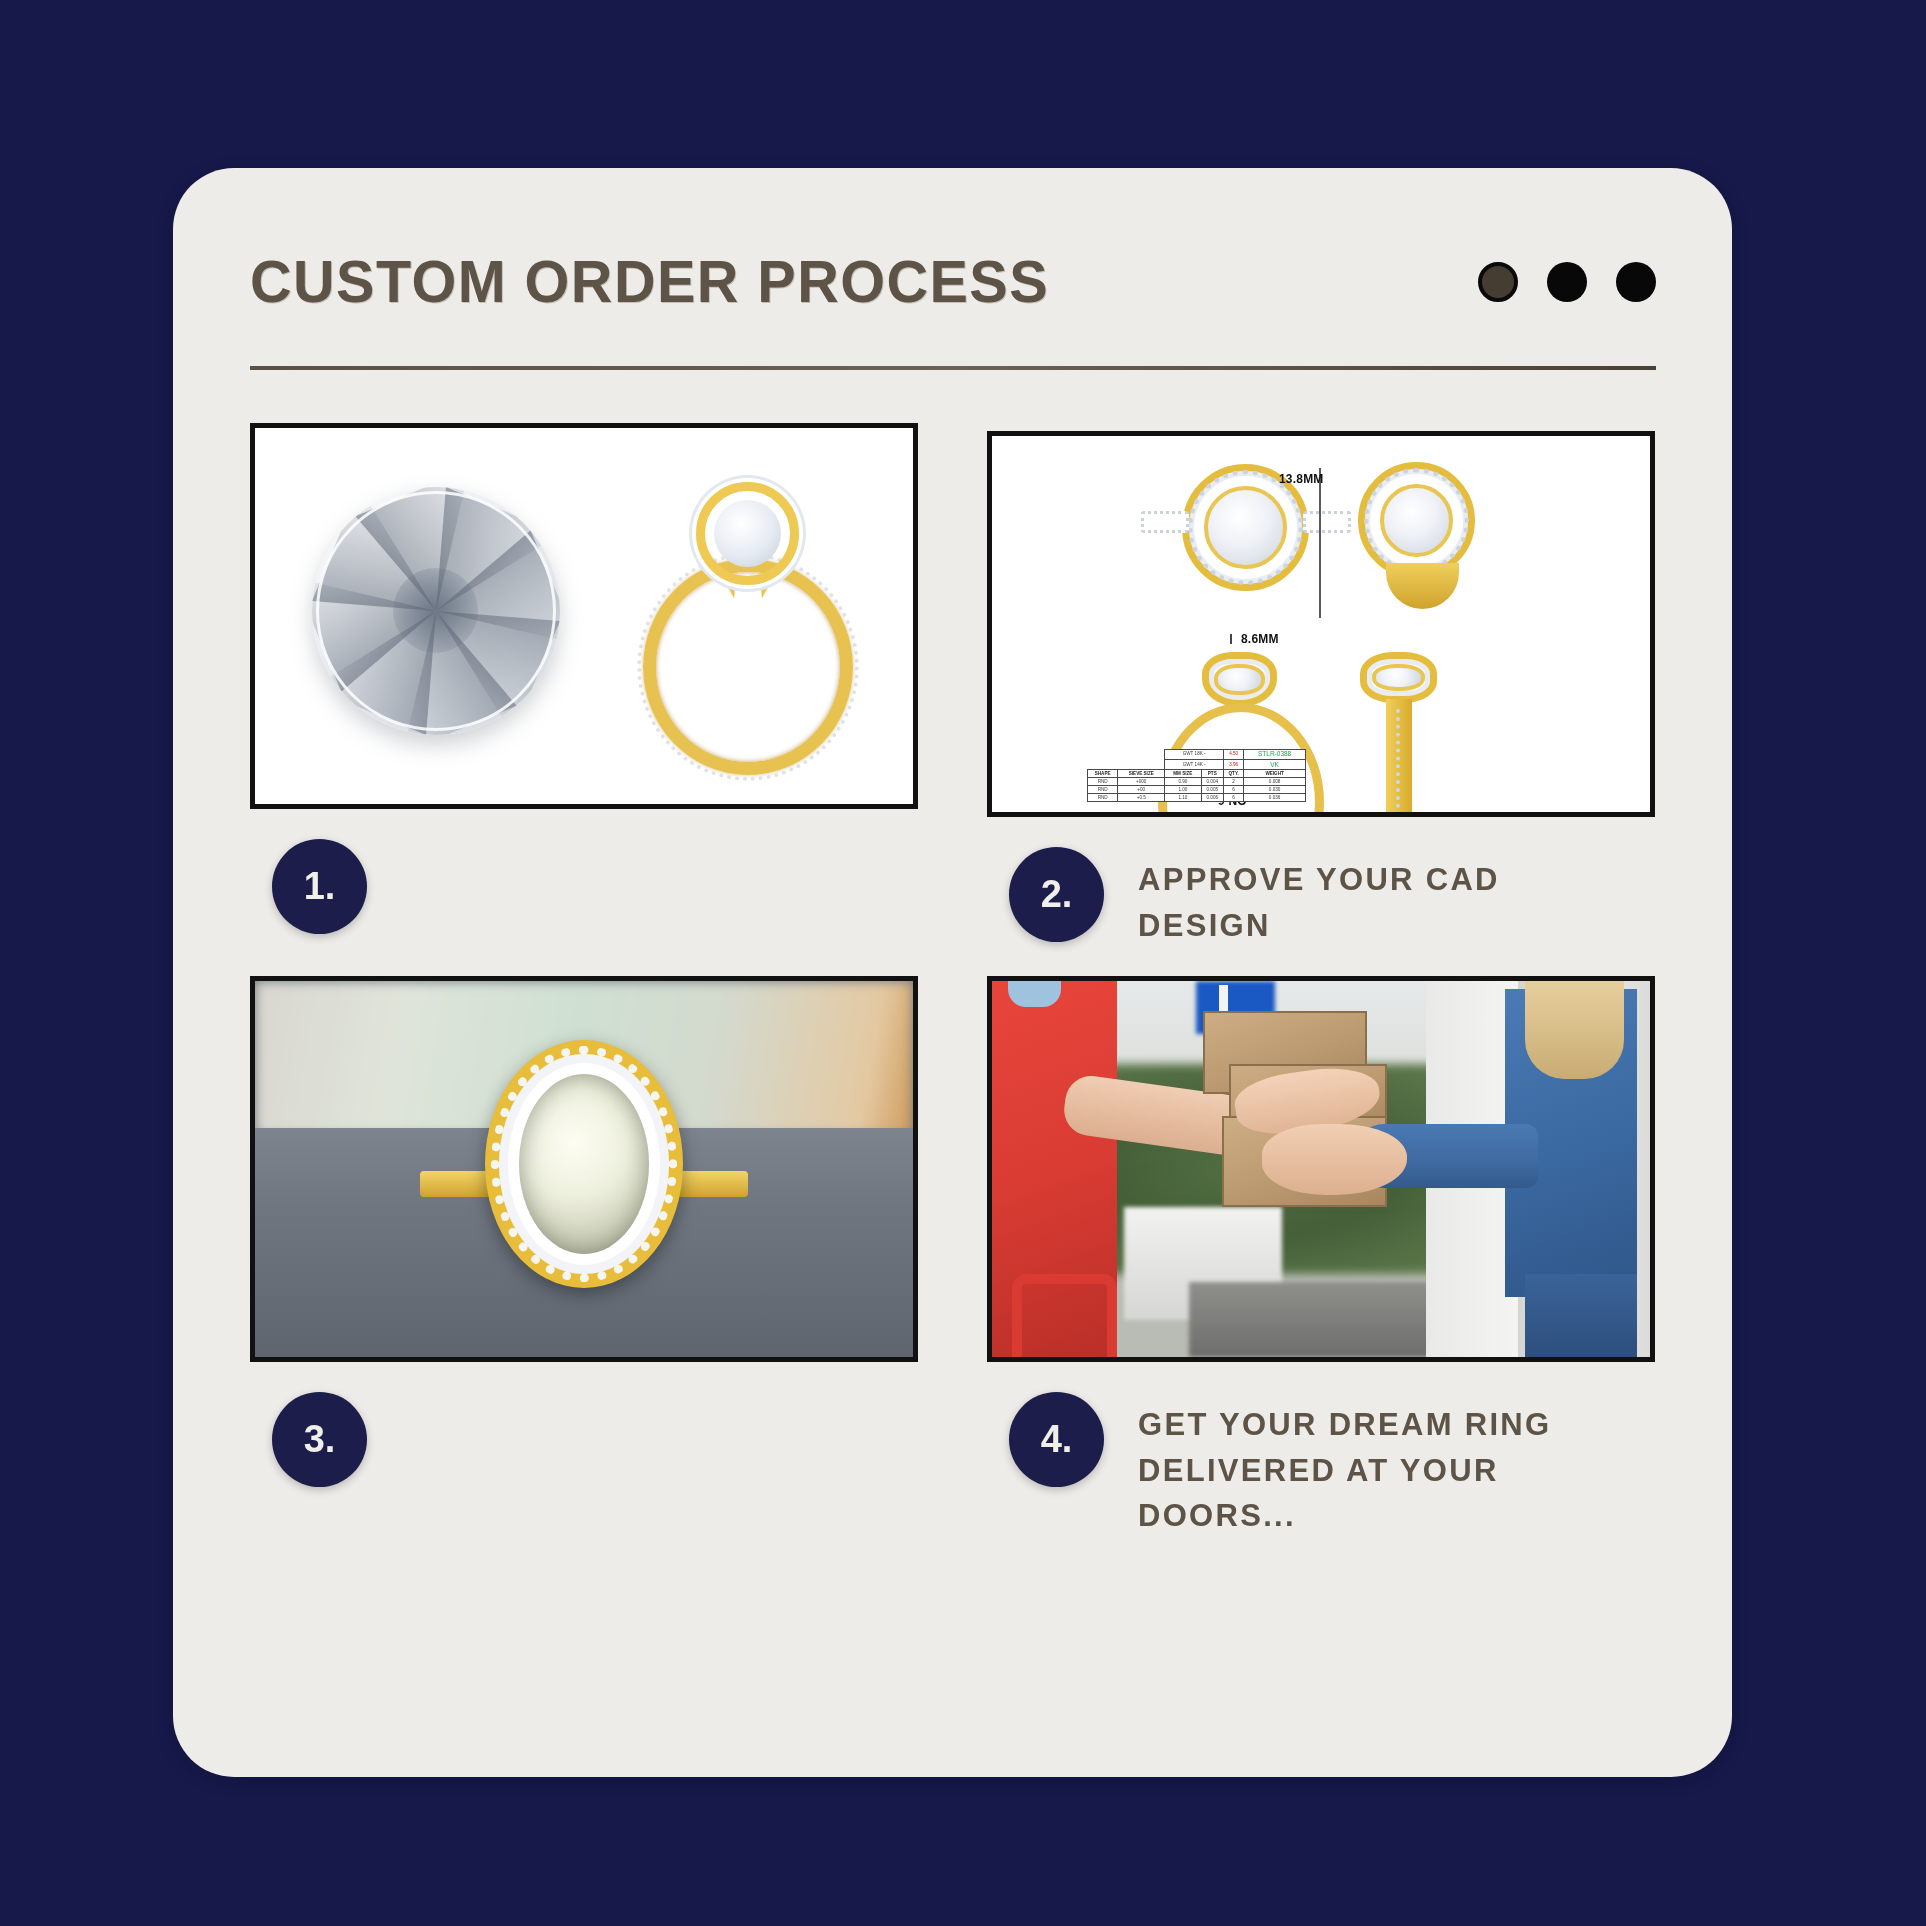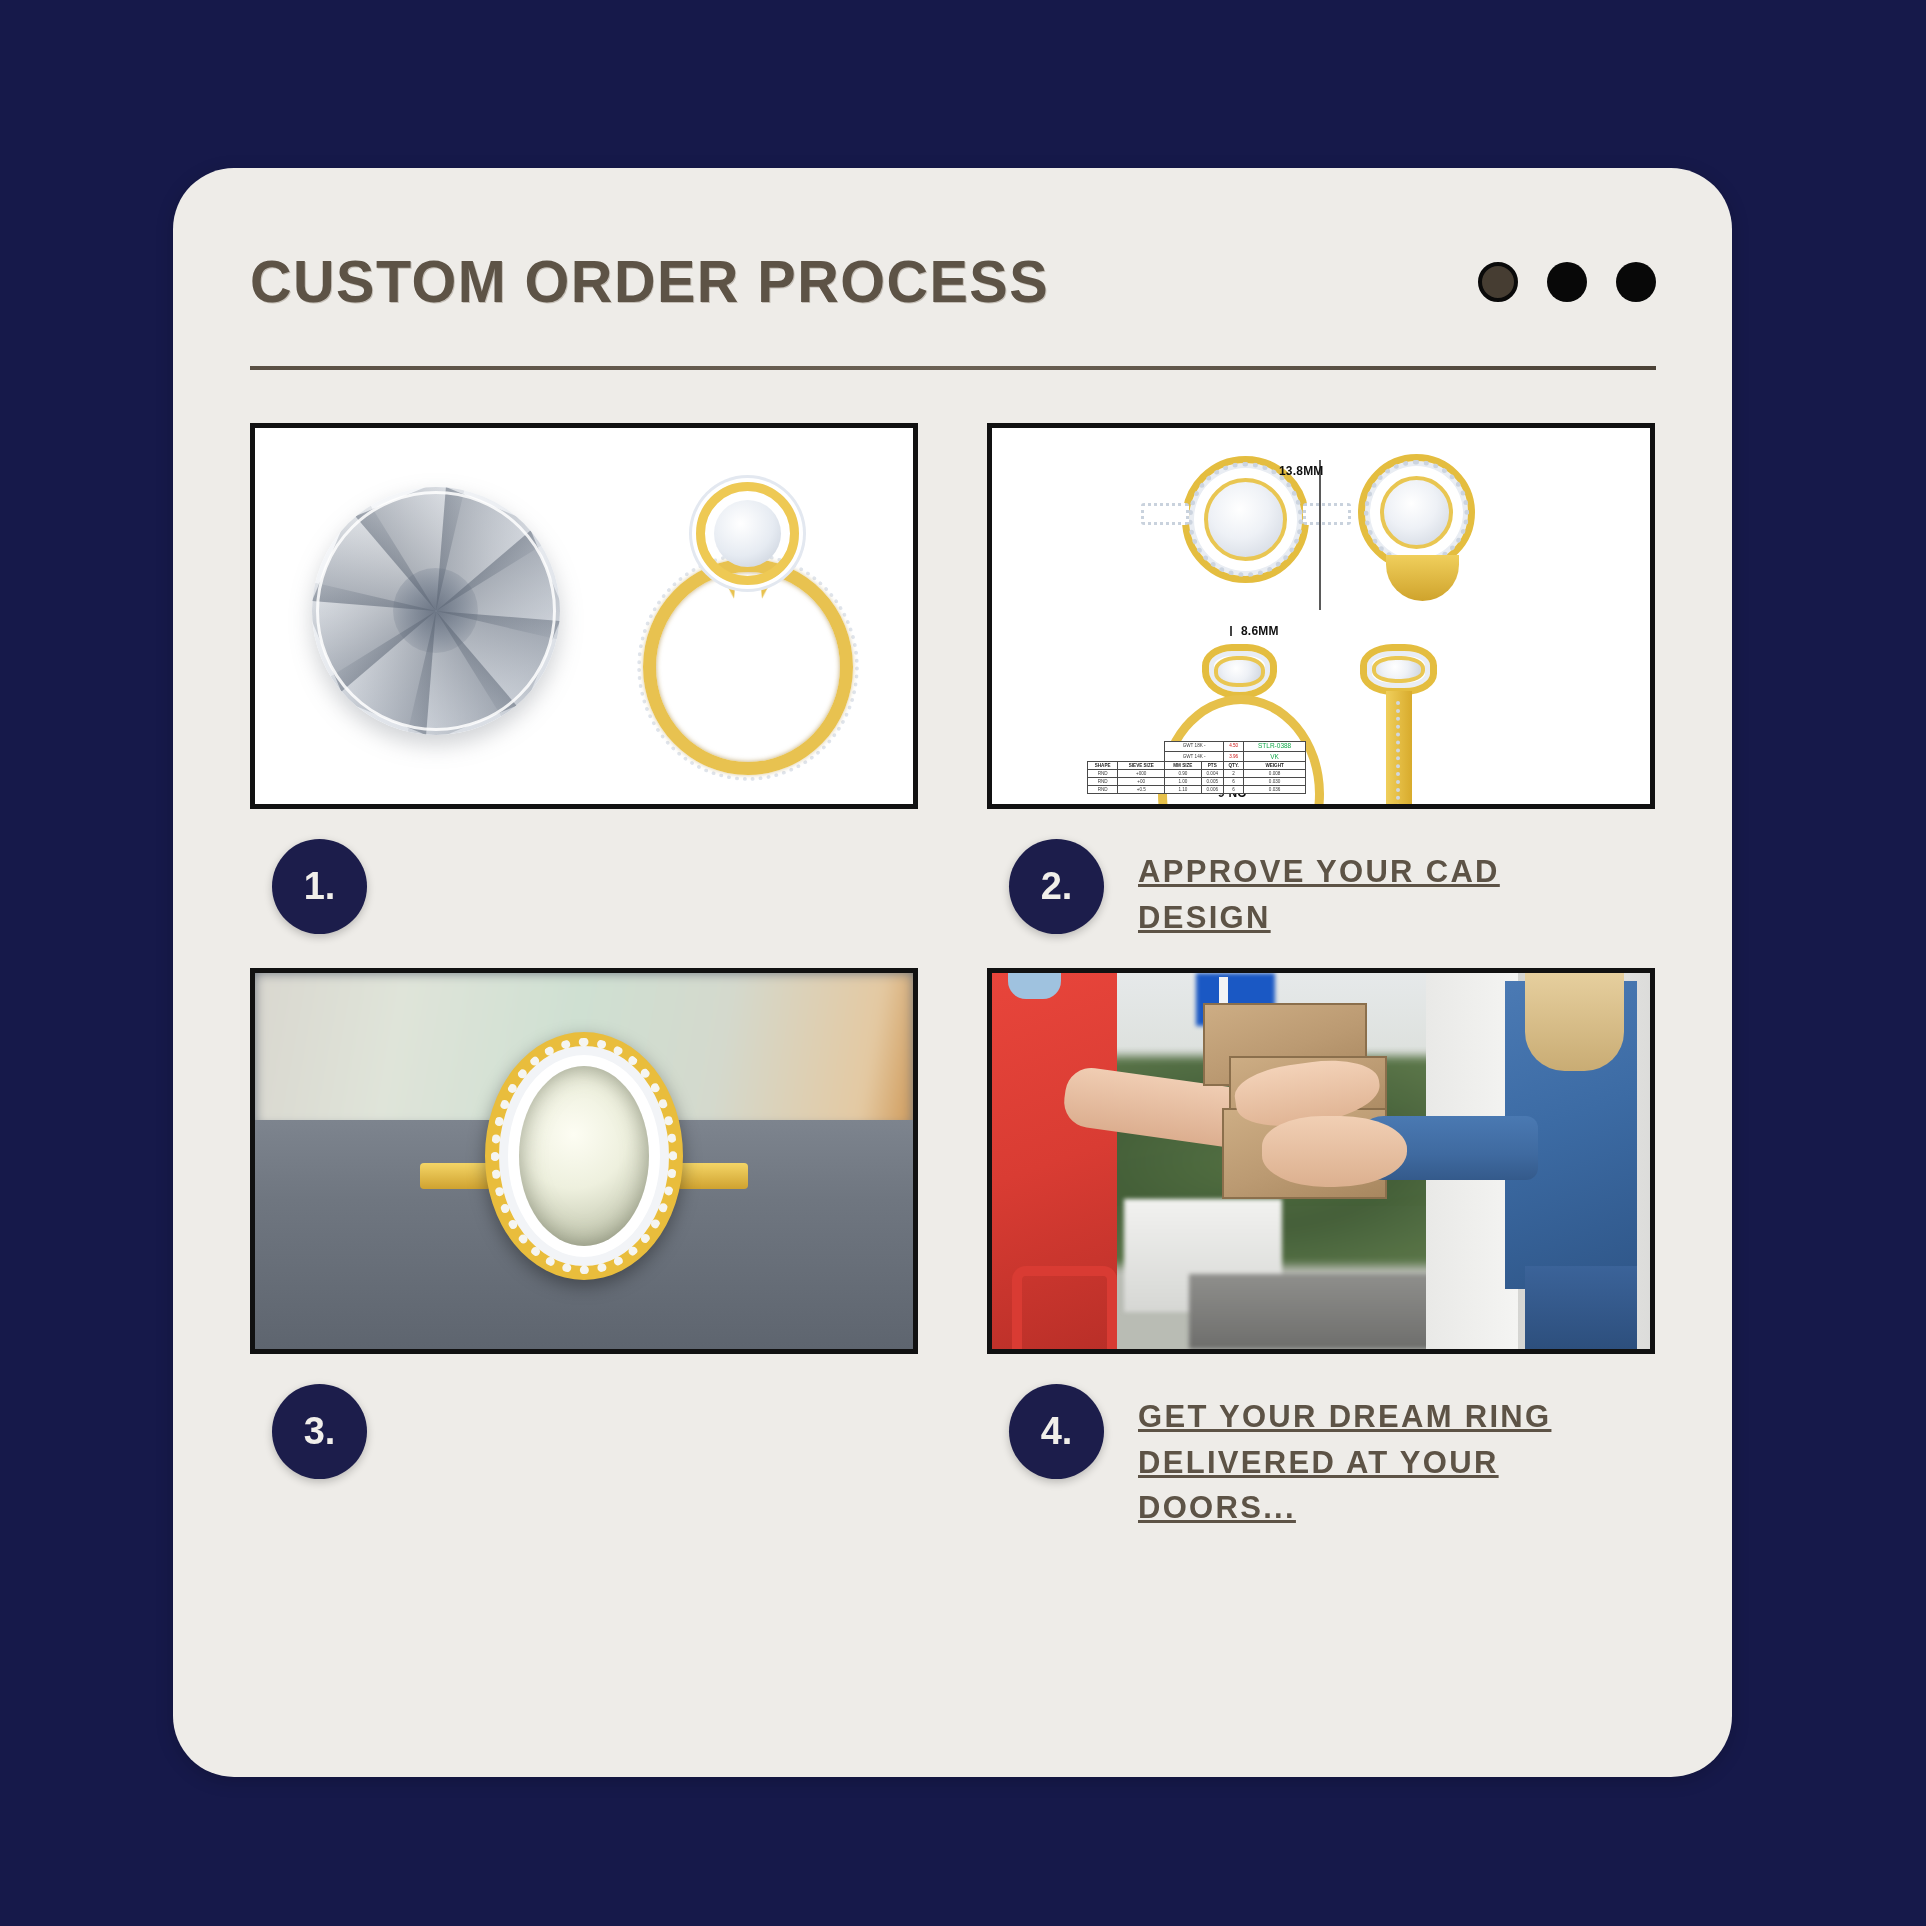--- a/index.html
+++ b/index.html
@@ -88,21 +88,21 @@
   }
   .step-label {
     padding-top: 10px;
     font-size: 31px;
     font-weight: 700;
     line-height: 1.47;
     letter-spacing: 2.3px;
     color: #5d5346;
     max-width: 465px;
   }
-  .step.s2 .step-label, .step.s4 .step-label { max-width: 436px; text-decoration: underline; }
+  .step.s2 .step-label, .step.s4 .step-label { max-width: 436px; }
 
   
   .p1 { background: #fff; }
   .diamond {
     position: absolute;
     left: 57px; top: 59px;
     width: 248px; height: 248px;
     border-radius: 50%;
     background:
       radial-gradient(circle at 38% 32%, #ffffff 0%, #f2f4f7 38%, #dfe3e9 70%, #c7ccd4 100%);
@@ -165,21 +165,21 @@
   .ring-v {
     position: absolute; left: 107px; top: 111px;
     width: 44px; height: 30px;
     border-left: 8px solid #e8c250;
     border-right: 8px solid #e8c250;
     transform: perspective(40px) rotateX(12deg);
     clip-path: polygon(0 0, 100% 0, 60% 100%, 40% 100%);
   }
 
   
-  .p2 { background: #c2410c; }
+  .p2 { background: #c2410c; margin-top: 8px; }
   .cad-sheet { position: absolute; inset: 0; background: #fff; }
 
   .cad-ring { position: absolute; }
   .cad-ring .halo-outer {
     position: absolute; inset: 0;
     border-radius: 50%;
     border: 7px solid #e4bd3f;
     background: #fff;
     box-shadow: inset 0 0 0 5px #e9edf3;
   }

